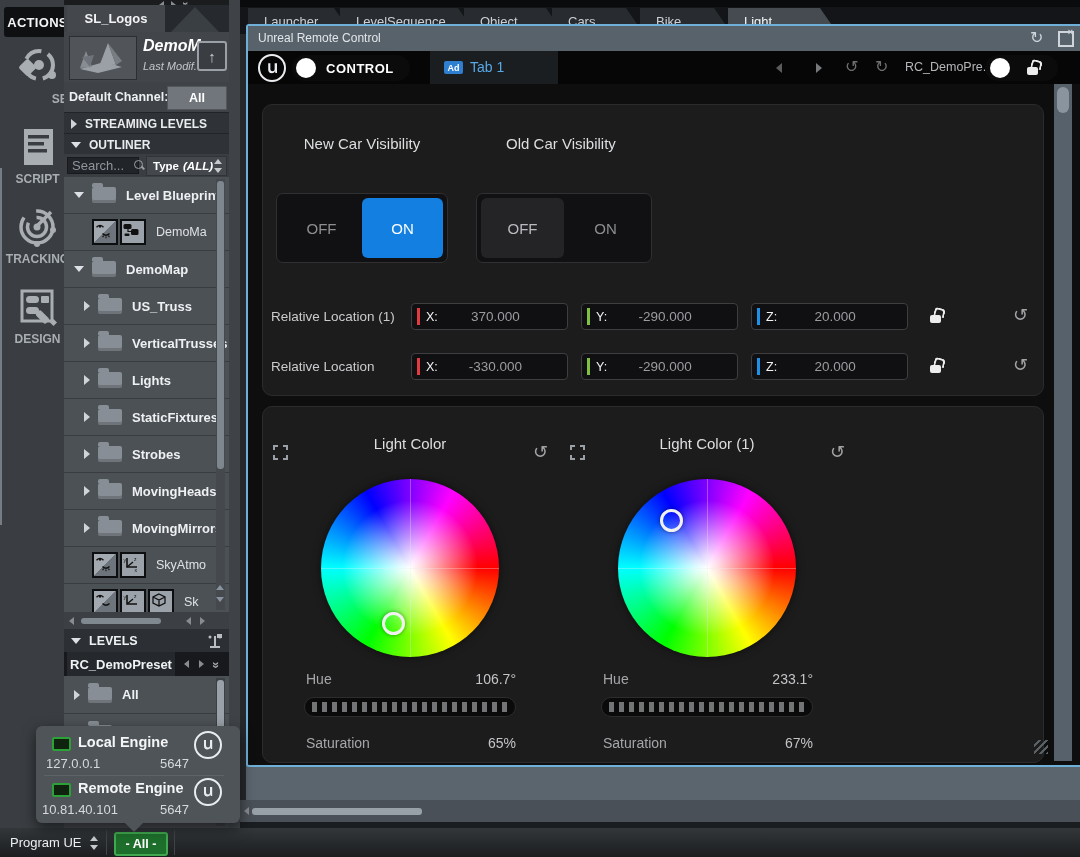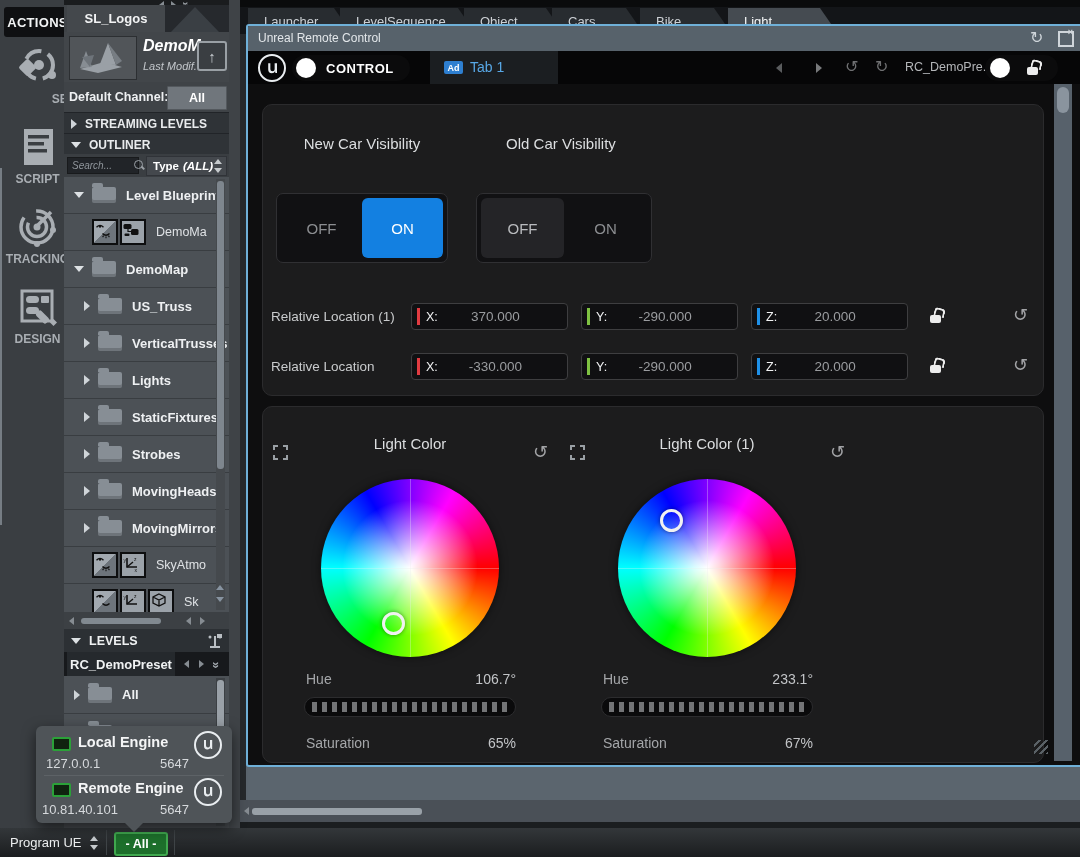--- a/index.html
+++ b/index.html
@@ -36,21 +36,21 @@
     background:#3a3e42;color:#c9ced2;font-size:15px;font-weight:bold;display:flex;align-items:center;justify-content:center;}
   #lp-defchan{position:absolute;left:0;top:82px;width:165px;height:30px;background:#3f4347;}
   #lp-defchan .lab{position:absolute;left:5px;top:8px;color:#eef0f2;font-weight:bold;font-size:12.5px;}
   #lp-allbtn{position:absolute;left:103px;top:4px;width:58px;height:22px;background:#70767c;border:1px solid #53585d;
     color:#fff;font-weight:bold;font-size:12.5px;display:flex;align-items:center;justify-content:center;border-radius:1px;}
   .lp-hdr{position:absolute;left:0;width:165px;height:21px;background:#2f3337;border-top:1px solid #212428;
     color:#e9ebed;font-weight:bold;font-size:12px;display:flex;align-items:center;}
   .lp-hdr .cr,.lp-hdr .cd{margin-left:7px;margin-right:8px;}
   #lp-searchrow{position:absolute;left:0;top:154px;width:165px;height:23px;background:#3a3e42;}
   #lp-search{position:absolute;left:3px;top:3px;width:62px;height:15px;background:#212428;border:1px solid #181a1c;
-    color:#cfd3d7;font-style:italic;font-size:10px;padding:0 4px;outline:none;font-family:"Liberation Sans",sans-serif;}
+    color:#cfd3d7;font-size:13px;padding:0 4px;outline:none;font-family:"Liberation Sans",sans-serif;}
   #lp-search::placeholder{color:#90969c;}
   #lens{position:absolute;left:70px;top:6px;width:7px;height:7px;border:1.5px solid #9aa0a6;border-radius:50%;}
   #lens::after{content:"";position:absolute;left:6px;top:6px;width:4px;height:1.5px;background:#9aa0a6;transform:rotate(45deg);}
   #lp-typesel{position:absolute;left:82px;top:2px;width:79px;height:18px;background:#44484d;border:1px solid #303338;
     color:#fff;font-size:11.5px;display:flex;align-items:center;}
   #lp-typesel .p{font-weight:bold;margin-left:6px;}
   #lp-typesel .v{font-weight:bold;font-style:italic;margin-left:4px;}
 
   
   #lp-tree{position:absolute;left:0;top:177px;width:165px;height:435px;overflow:hidden;}
@@ -77,21 +77,21 @@
   #lp-presets-hdr{position:absolute;left:0;top:629px;width:165px;height:23px;background:#2c3034;
     color:#eff1f2;font-weight:bold;font-size:12.5px;display:flex;align-items:center;}
   #lp-ptabrow{position:absolute;left:0;top:652px;width:165px;height:24px;background:#17191c;}
   #lp-ptab{position:absolute;left:3px;top:0;width:108px;height:24px;background:#25292d;color:#f0f2f3;
     font-weight:bold;font-size:13px;display:flex;align-items:center;justify-content:center;}
   #lp-ptree{position:absolute;left:0;top:676px;width:165px;height:152px;background:#44484c;overflow:hidden;}
   .chevrons{display:inline-block;transform:rotate(90deg);color:#9fa5ab;font-weight:bold;font-size:12px;}
 
   
   #popup{position:absolute;left:36px;top:726px;width:196px;height:97px;background:#4f5458;border-radius:6px;
-    box-shadow:0 5px 14px rgba(0,0,0,.55);z-index:50;}
+    box-shadow:0 5px 14px rgba(0,0,0,.55);z-index:50;padding-left:8px;}
   #popup .ptr{position:absolute;left:88px;bottom:-9px;width:0;height:0;
     border-left:10px solid transparent;border-right:10px solid transparent;border-top:10px solid #4f5458;}
   .eng-name{position:absolute;font-weight:bold;font-size:14.5px;color:#f4f5f6;white-space:nowrap;}
   .eng-ip,.eng-port{position:absolute;font-size:13px;color:#d6d9dc;white-space:nowrap;}
   .monitor{position:absolute;width:15px;height:10px;border:2px solid #2ba138;border-radius:2px;background:#10230f;}
   .uec{position:absolute;width:24px;height:24px;border:2px solid #e9edf0;border-radius:50%;
     display:flex;align-items:center;justify-content:center;}
   #popup .sep{position:absolute;left:8px;top:49px;width:180px;height:1px;background:#5d6266;}
 
   

